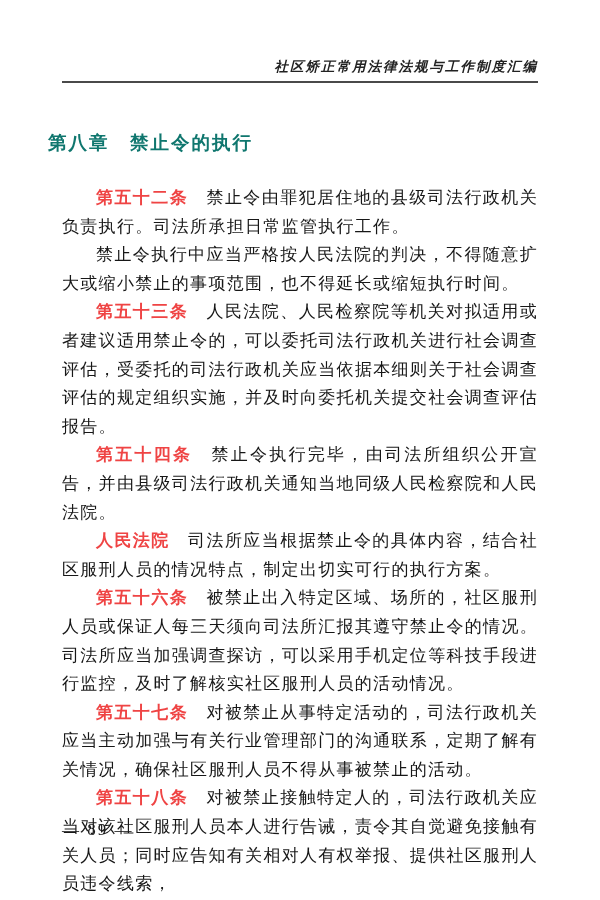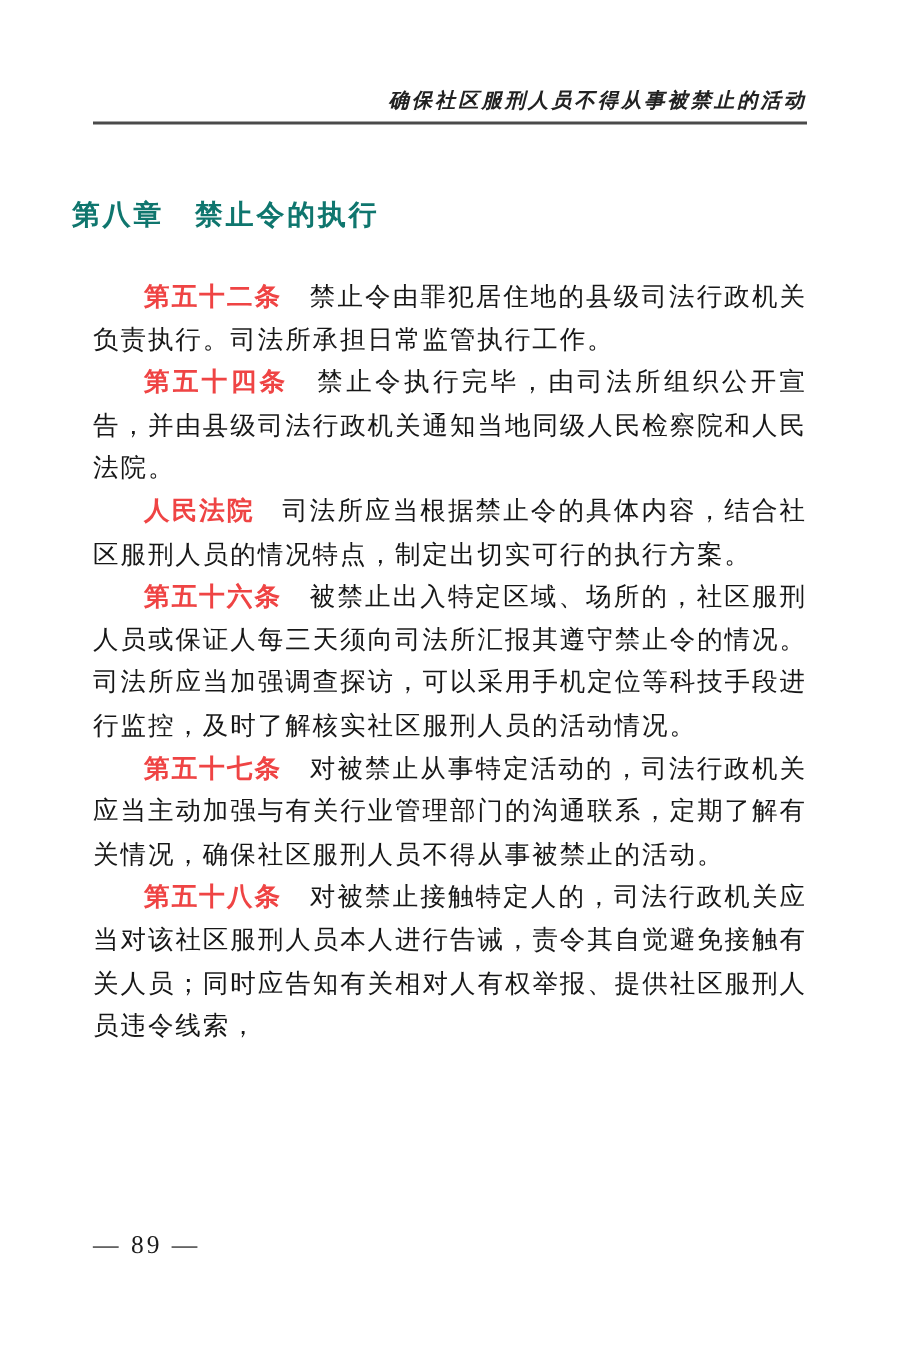--- a/index.html
+++ b/index.html
@@ -78,27 +78,29 @@
     letter-spacing: 2px;
     color: #1c1c1c;
   }
 </style>
 </head>
 <body>
 
 <div class="page">
 
   <div class="running-header">
-    <span>确保社区服刑人员不得从事被禁止的活动</span>
+    <span>社区矫正常用法律法规与工作制度汇编</span>
   </div>
 
   <div class="chapter-title">第八章　禁止令的执行</div>
 
   <div class="content">
       <p><span class="art-num">第五十二条</span>　禁止令由罪犯居住地的县级司法行政机关负责执行。司法所承担日常监管执行工作。</p>
+      <p>禁止令执行中应当严格按人民法院的判决，不得随意扩大或缩小禁止的事项范围，也不得延长或缩短执行时间。</p>
+      <p><span class="art-num">第五十三条</span>　人民法院、人民检察院等机关对拟适用或者建议适用禁止令的，可以委托司法行政机关进行社会调查评估，受委托的司法行政机关应当依据本细则关于社会调查评估的规定组织实施，并及时向委托机关提交社会调查评估报告。</p>
       <p><span class="art-num">第五十四条</span>　禁止令执行完毕，由司法所组织公开宣告，并由县级司法行政机关通知当地同级人民检察院和人民法院。</p>
       <p><span class="art-num">人民法院</span>　司法所应当根据禁止令的具体内容，结合社区服刑人员的情况特点，制定出切实可行的执行方案。</p>
       <p><span class="art-num">第五十六条</span>　被禁止出入特定区域、场所的，社区服刑人员或保证人每三天须向司法所汇报其遵守禁止令的情况。司法所应当加强调查探访，可以采用手机定位等科技手段进行监控，及时了解核实社区服刑人员的活动情况。</p>
       <p><span class="art-num">第五十七条</span>　对被禁止从事特定活动的，司法行政机关应当主动加强与有关行业管理部门的沟通联系，定期了解有关情况，确保社区服刑人员不得从事被禁止的活动。</p>
       <p><span class="art-num">第五十八条</span>　对被禁止接触特定人的，司法行政机关应当对该社区服刑人员本人进行告诫，责令其自觉避免接触有关人员；同时应告知有关相对人有权举报、提供社区服刑人员违令线索，</p>
     </div>
 
   <div class="page-number">— 89 —</div>
 
 </div>

